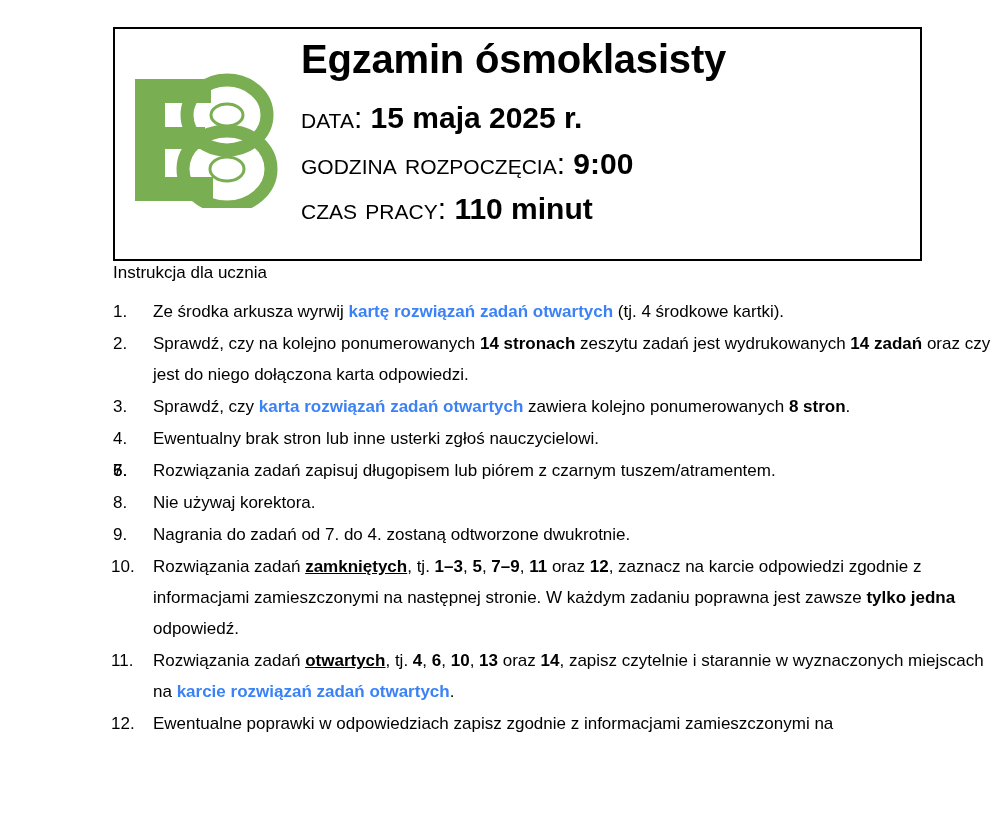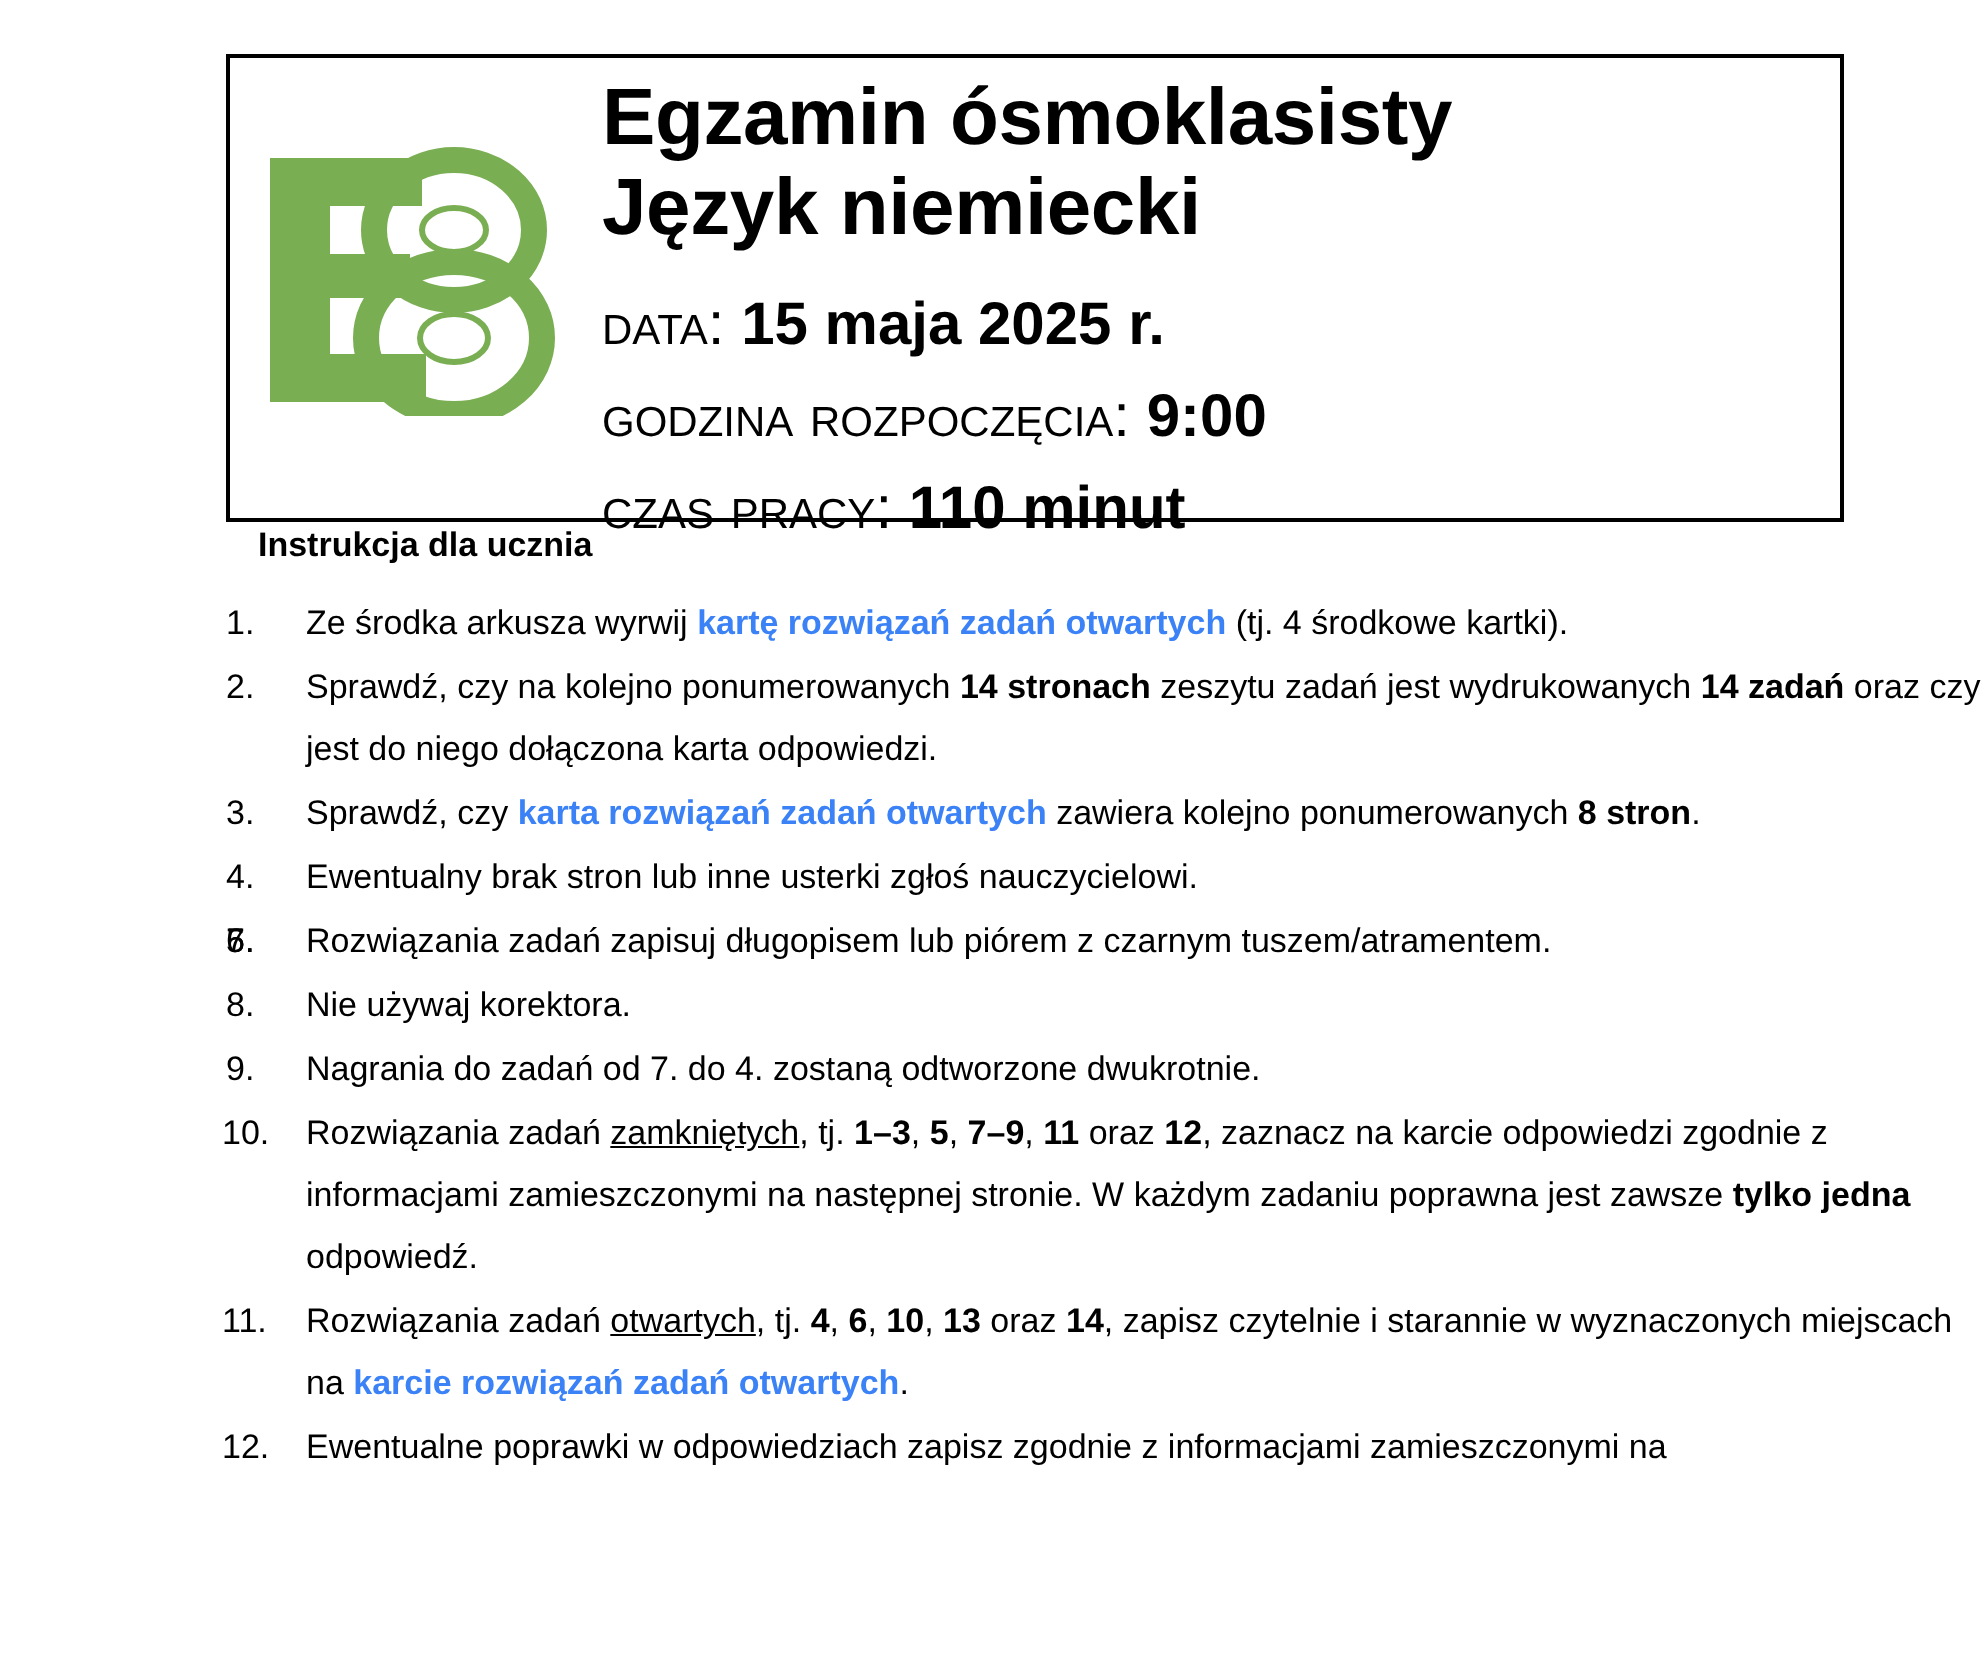--- a/index.html
+++ b/index.html
@@ -92,23 +92,23 @@
   
   .instr-wrap {
     position: absolute;
     left: 113px;
     top: 263px;
     width: 880px;
   }
 
   .instr-heading {
     font-size: 17px;
-    font-weight: bold;
+    font-weight: normal;
     line-height: 1.2;
-    margin: 0 0 13px 16px;
+    margin: 0 0 13px 0;
   }
 
   ol.instructions {
     list-style: none;
     margin: 0;
     padding: 0;
   }
 
   ol.instructions > li {
     position: relative;
@@ -126,21 +126,21 @@
     text-align: left;
     font-size: 17px;
   }
   ol.instructions > li .num.wide {
     left: -2px;
     width: 36px;
   }
 
   .g   { color: #3b82f6; font-weight: bold; }
   .b   { font-weight: bold; }
-  .bu  { font-weight: normal; text-decoration: underline; }
+  .bu  { font-weight: bold; text-decoration: underline; }
 
   .body-text { display: inline; }
 </style>
 </head>
 <body>
 
 <div class="page">
 
   <div class="header-box">
 
@@ -157,21 +157,20 @@
         <ellipse cx="100" cy="42" rx="16" ry="11" fill="#ffffff"></ellipse>
         <ellipse cx="100" cy="96" rx="17" ry="12" fill="#ffffff"></ellipse>
 
         <ellipse cx="100" cy="42" rx="16" ry="11" fill="none" stroke="#7aae52" stroke-width="3"></ellipse>
         <ellipse cx="100" cy="96" rx="17" ry="12" fill="none" stroke="#7aae52" stroke-width="3"></ellipse>
       </svg>
     </div>
 
     <div class="header-text">
       <div class="exam-title">Egzamin ósmoklasisty</div>
-      <div class="exam-title">Język niemiecki</div>
 
       <div class="meta-line first">
         <span class="sc">Data:</span>
         <span class="meta-value">15 maja 2025 r.</span>
       </div>
 
       <div class="meta-line">
         <span class="sc">Godzina rozpoczęcia:</span>
         <span class="meta-value">9:00</span>
       </div>

